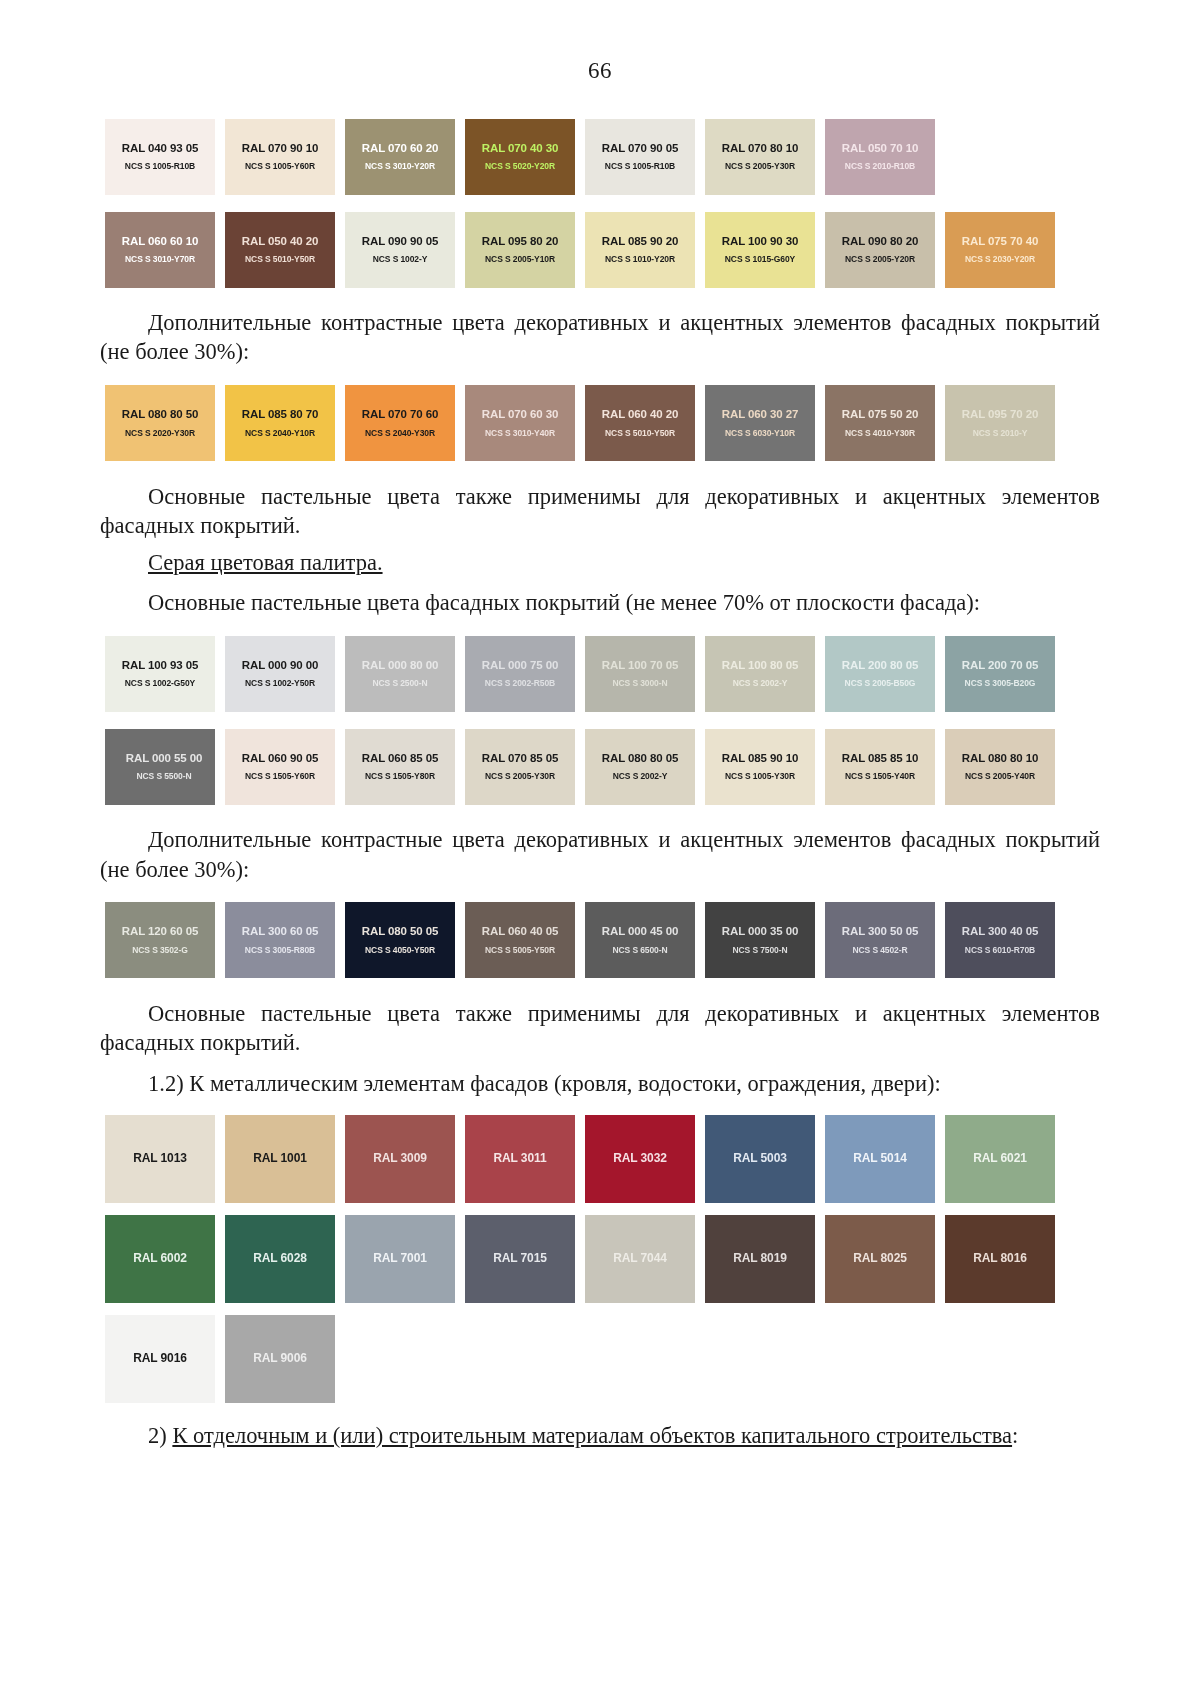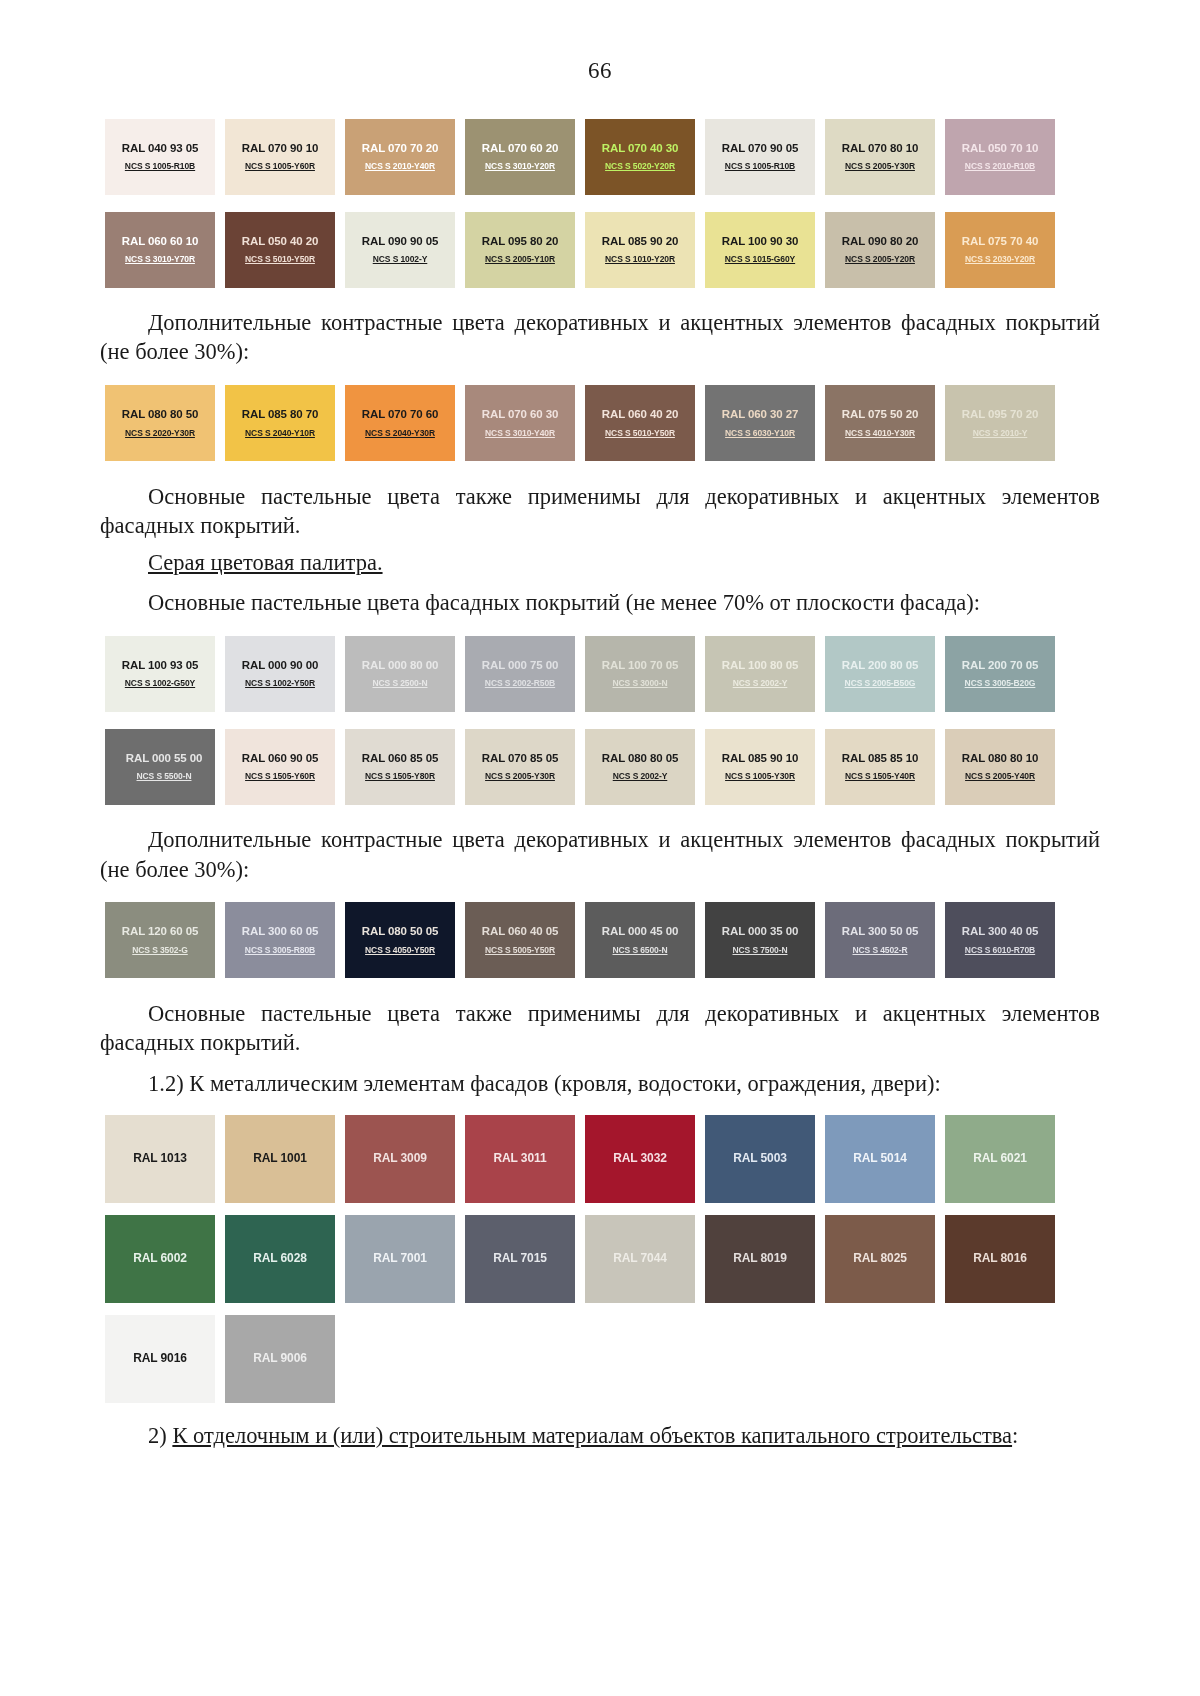--- a/index.html
+++ b/index.html
@@ -63,21 +63,20 @@
     font-weight: bold;
     letter-spacing: -0.1px;
     white-space: nowrap;
   }
   .swatch .ncs {
     font-size: 8.5px;
     font-weight: bold;
     margin-top: 8px;
     letter-spacing: -0.1px;
     white-space: nowrap;
-    text-decoration: underline;
   }
   .swatch.metal {
     height: 88px;
   }
   .swatch.metal .ral {
     font-size: 12px;
   }
   .metal-cell {
     height: 100px;
   }
@@ -119,26 +118,20 @@
           <div class="ncs">NCS S 1005-R10B</div>
         </div>
       </div>
       <div class="swatch-cell">
         <div class="swatch" style="background: rgb(242, 230, 213); color: rgb(26, 26, 26);">
           <div class="ral">RAL 070 90 10</div>
           <div class="ncs">NCS S 1005-Y60R</div>
         </div>
       </div>
       <div class="swatch-cell">
-        <div class="swatch" style="background: rgb(201, 161, 118); color: rgb(255, 255, 255);">
-          <div class="ral">RAL 070 70 20</div>
-          <div class="ncs">NCS S 2010-Y40R</div>
-        </div>
-      </div>
-      <div class="swatch-cell">
         <div class="swatch" style="background: rgb(156, 146, 114); color: rgb(255, 255, 255);">
           <div class="ral">RAL 070 60 20</div>
           <div class="ncs">NCS S 3010-Y20R</div>
         </div>
       </div>
       <div class="swatch-cell">
         <div class="swatch" style="background: rgb(124, 84, 39); color: #bef264;">
           <div class="ral">RAL 070 40 30</div>
           <div class="ncs">NCS S 5020-Y20R</div>
         </div>

